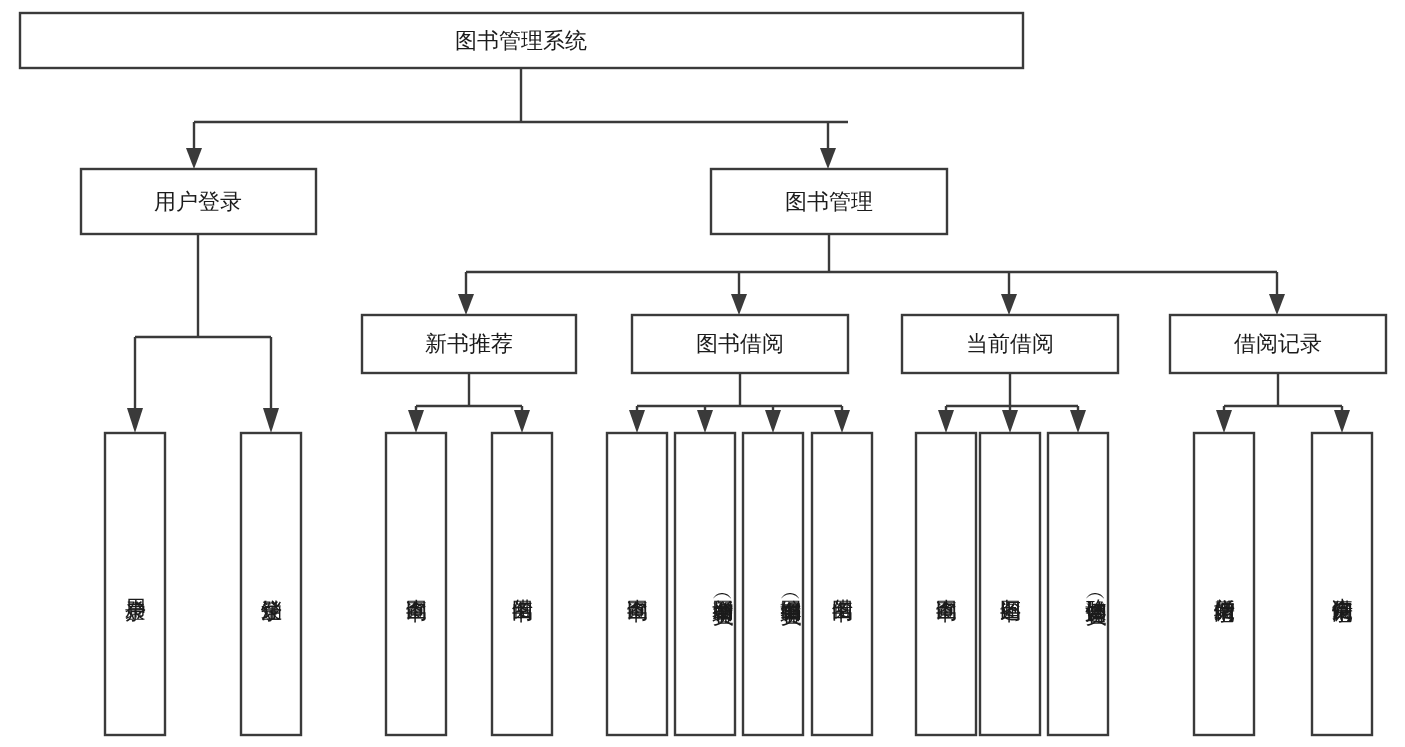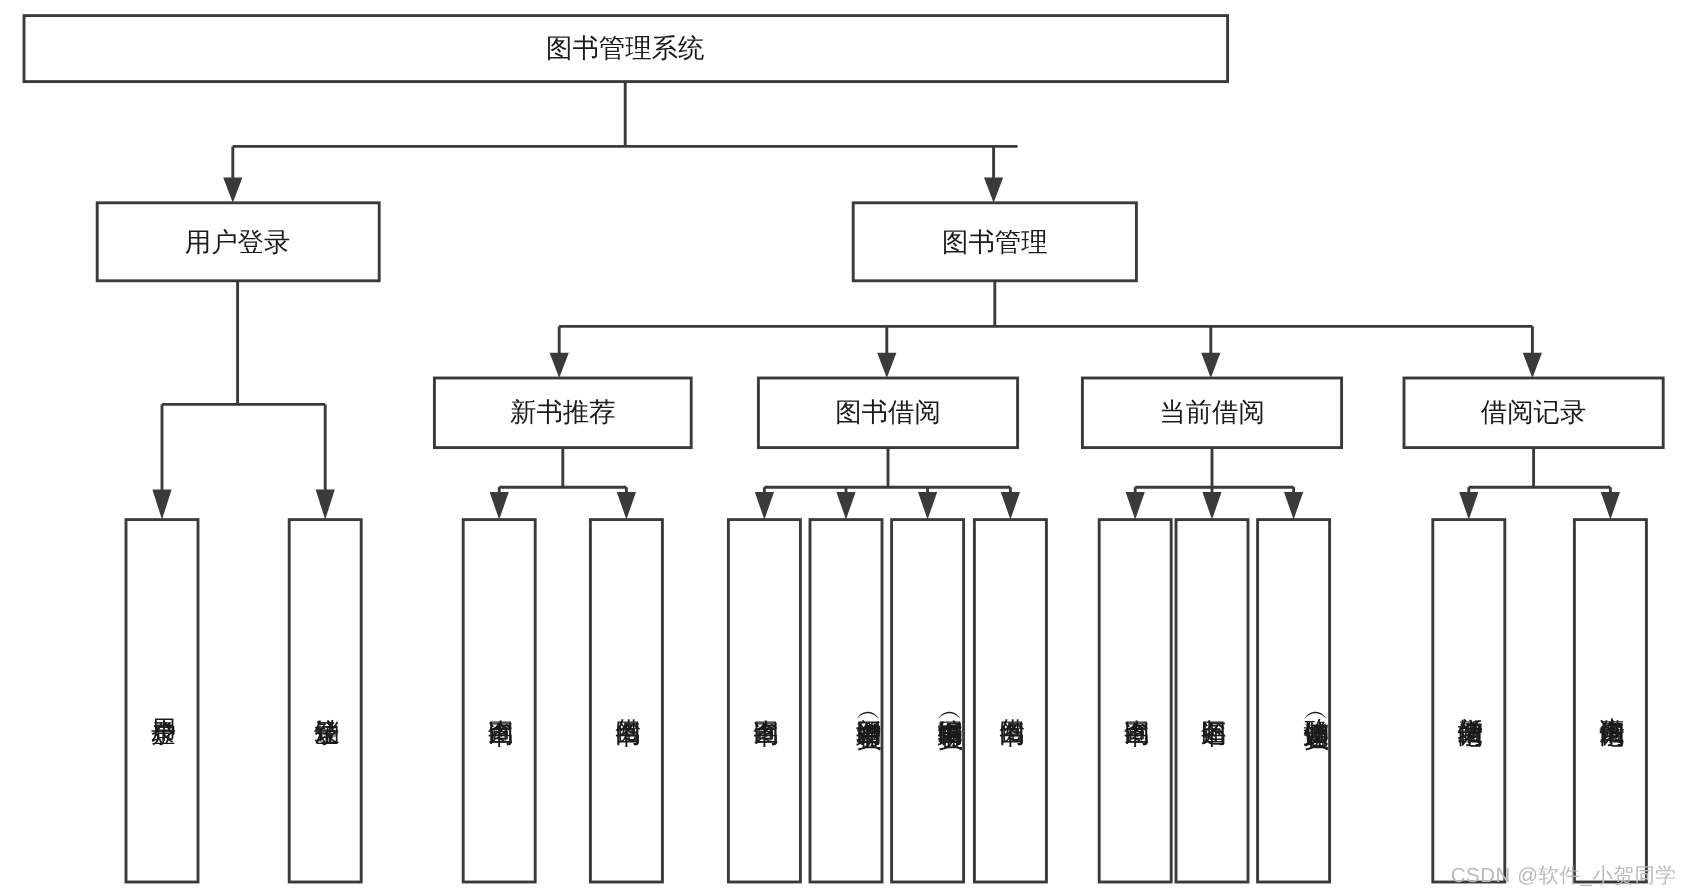--- a/index.html
+++ b/index.html
@@ -206,14 +206,13 @@
   <div class="leaf-label-wrap" style="left:743px; top:433px; width:60px; height:302px; align-items:flex-start; padding-top:4px; box-sizing:border-box;">编辑图书（管理员）</div>
   <div class="leaf-label-wrap" style="left:812px; top:433px; width:60px; height:302px;">借阅图书</div>
 
   <div class="leaf-label-wrap" style="left:916px; top:433px; width:60px; height:302px;">查询图书</div>
   <div class="leaf-label-wrap" style="left:980px; top:433px; width:60px; height:302px;">归还图书</div>
   <div class="leaf-label-wrap" style="left:1048px; top:433px; width:60px; height:302px; align-items:flex-start; padding-top:4px; box-sizing:border-box;">确认归还（管理员）</div>
 
   <div class="leaf-label-wrap" style="left:1194px; top:433px; width:60px; height:302px;">新增借阅记录</div>
   <div class="leaf-label-wrap" style="left:1312px; top:433px; width:60px; height:302px;">查询借阅记录</div>
 
-  <div class="watermark">CSDN @软件_小贺同学</div>
 </div>
 
 </body></html>

